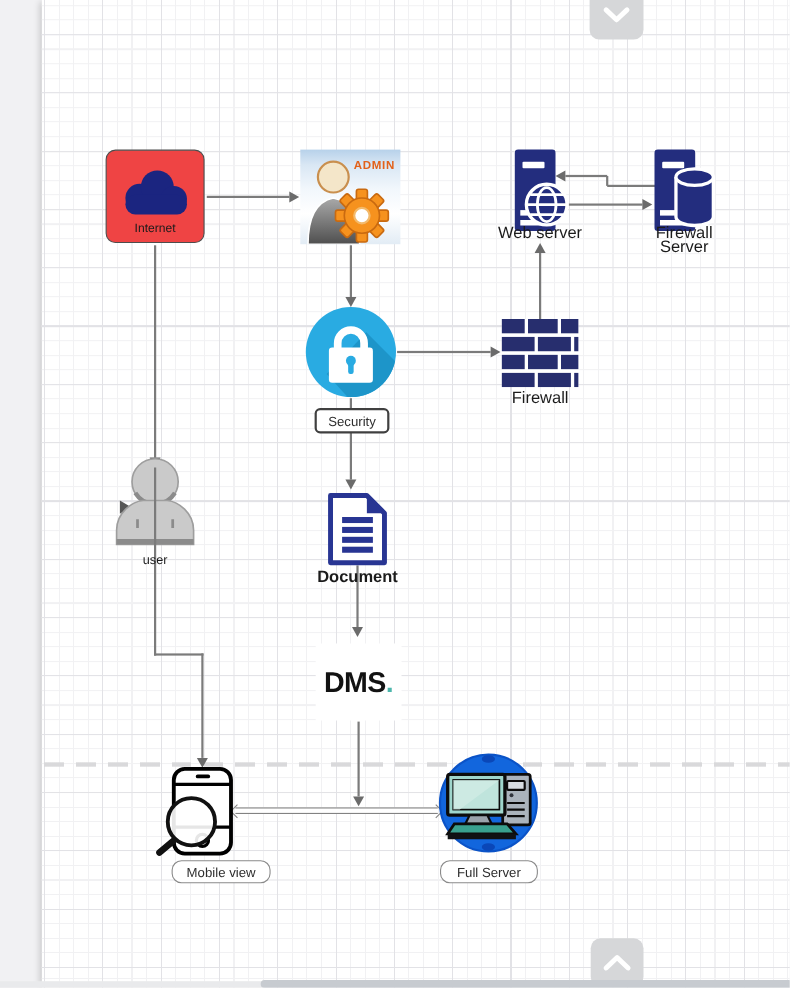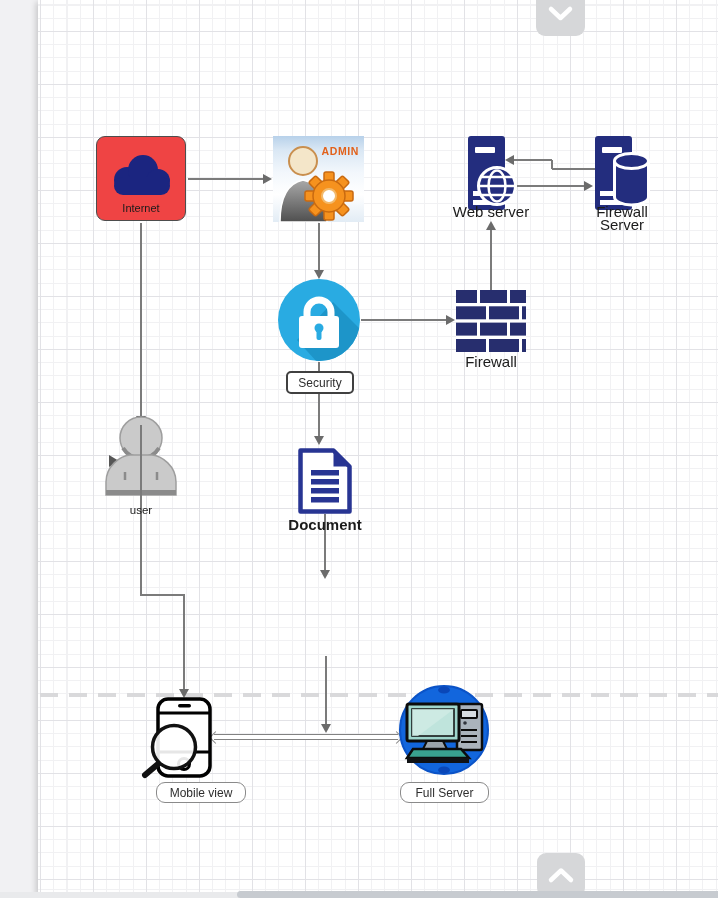--- a/index.html
+++ b/index.html
@@ -243,20 +243,23 @@
       <g fill="#283593">
         <rect x="15" y="24" width="28" height="5.5"></rect>
         <rect x="15" y="33" width="28" height="5.5"></rect>
         <rect x="15" y="42" width="28" height="5.5"></rect>
         <rect x="15" y="51" width="28" height="5.5"></rect>
       </g>
     </svg>
     <div class="plain-label" style="left:285px;top:518px;width:80px;font-weight:bold;">Document</div>
   </div>
 
+  <div id="dms-node">
+    <span class="brand"><span>DMS</span><span class="dot">.</span></span>
+  </div>
 
   <div>
     <svg class="abs" style="left:137px;top:695px;" width="78" height="86">
       <rect x="21" y="4" width="52" height="77" rx="10" fill="#fff" stroke="#000" stroke-width="3.5"></rect>
       <line x1="21" y1="18" x2="73" y2="18" stroke="#000" stroke-width="3"></line>
       <rect x="41" y="9" width="13" height="3.5" rx="1.7" fill="#000"></rect>
       <line x1="21" y1="57" x2="73" y2="57" stroke="#000" stroke-width="3"></line>
       <circle cx="47" cy="69" r="5.5" fill="#fff" stroke="#000" stroke-width="3"></circle>
       <circle cx="37" cy="52" r="21.5" fill="rgba(255,255,255,0.9)" stroke="#111" stroke-width="3.5"></circle>
       <line x1="21" y1="69" x2="8" y2="80" stroke="#111" stroke-width="6" stroke-linecap="round"></line>

